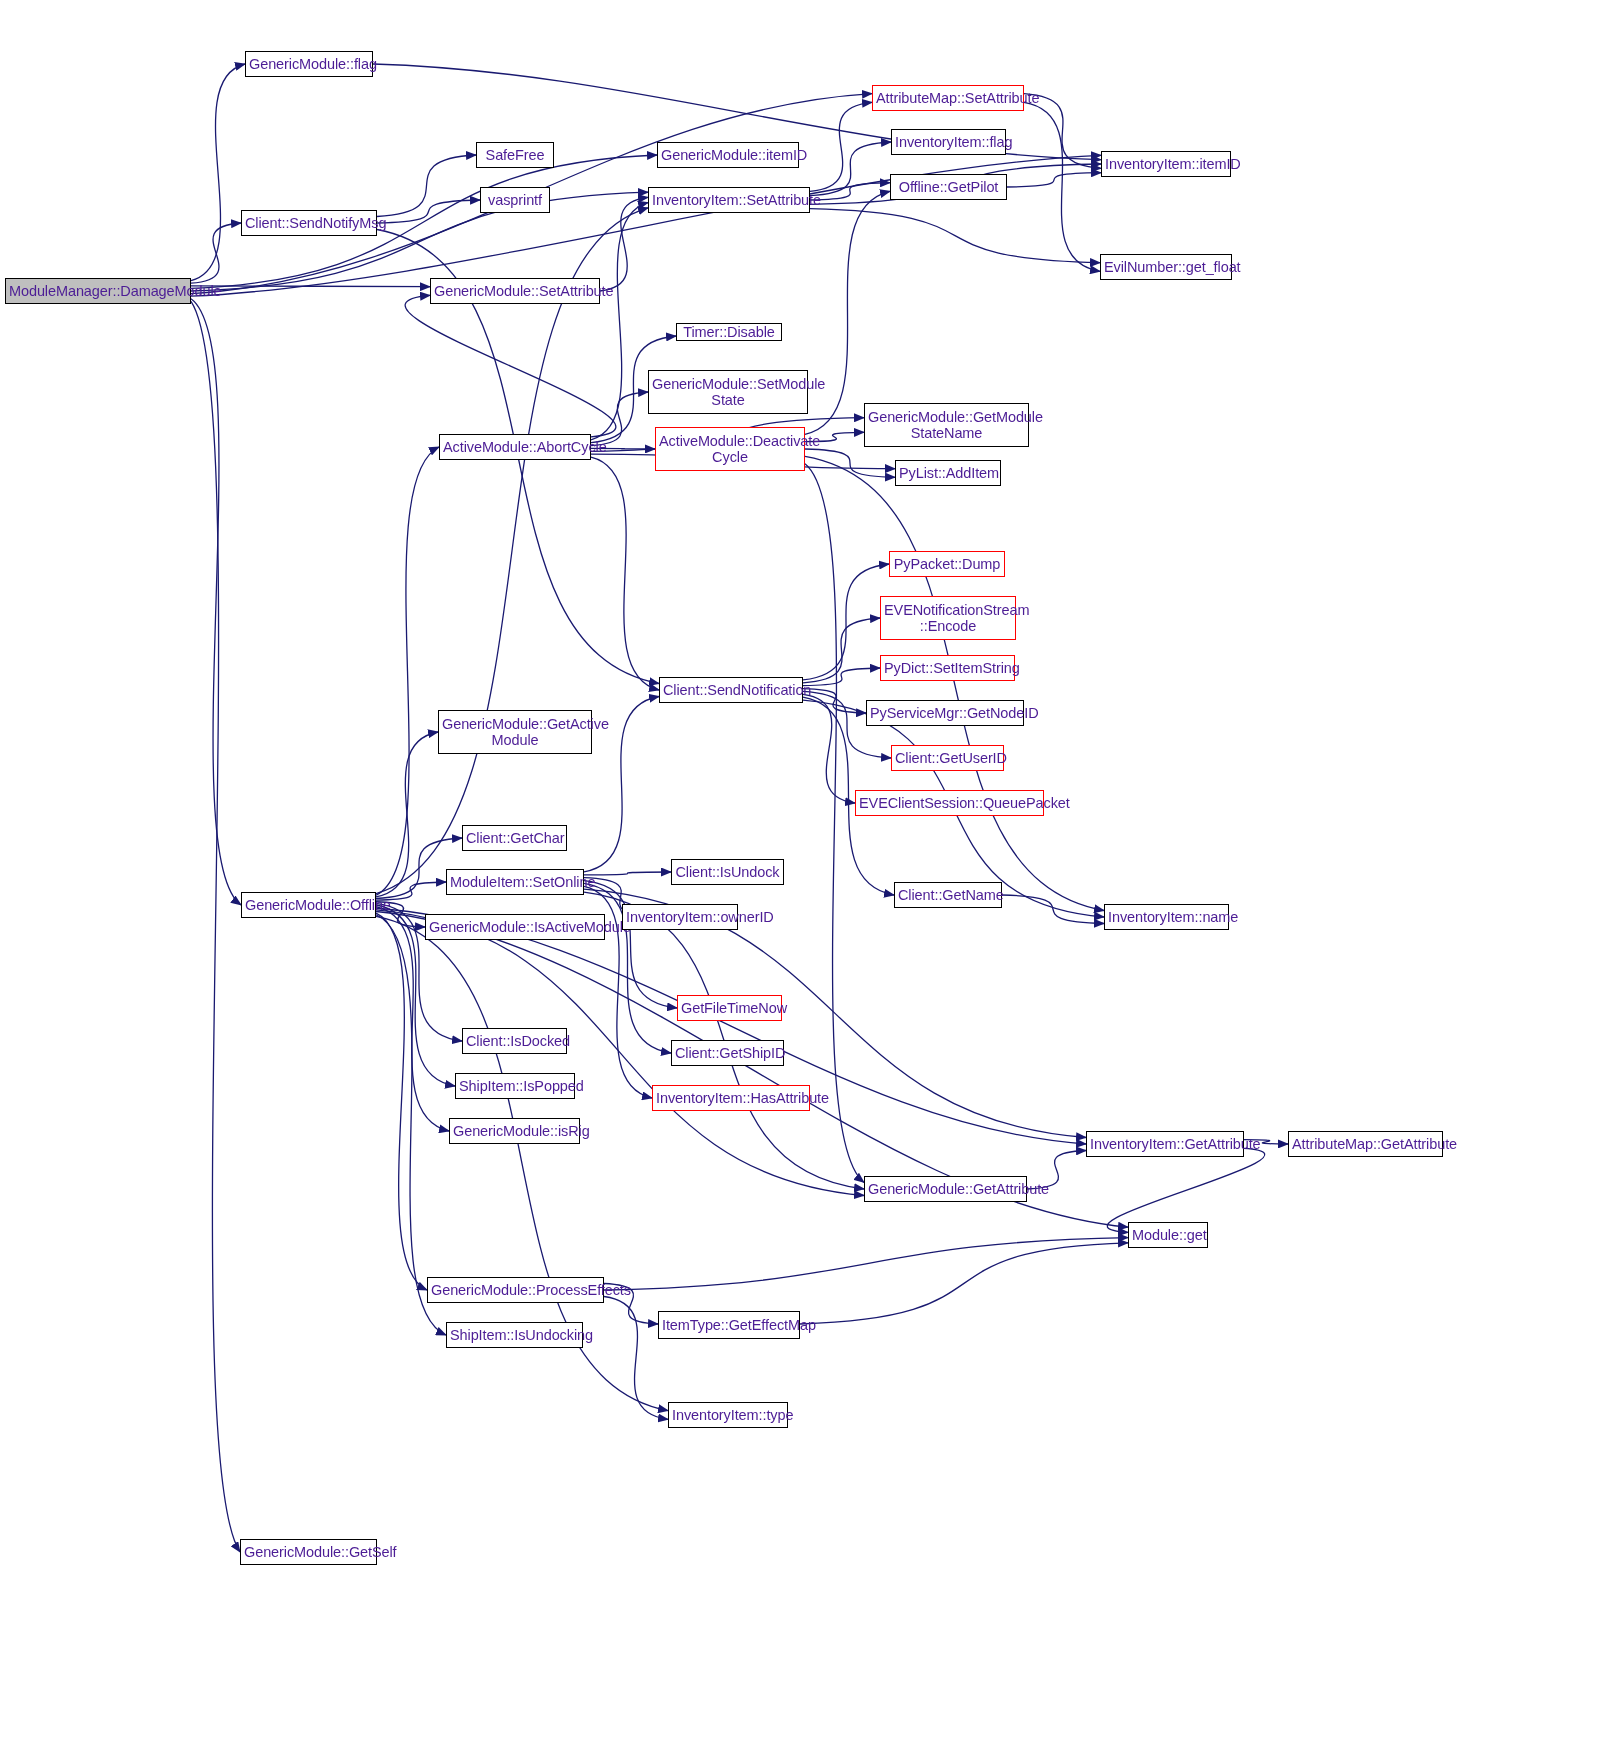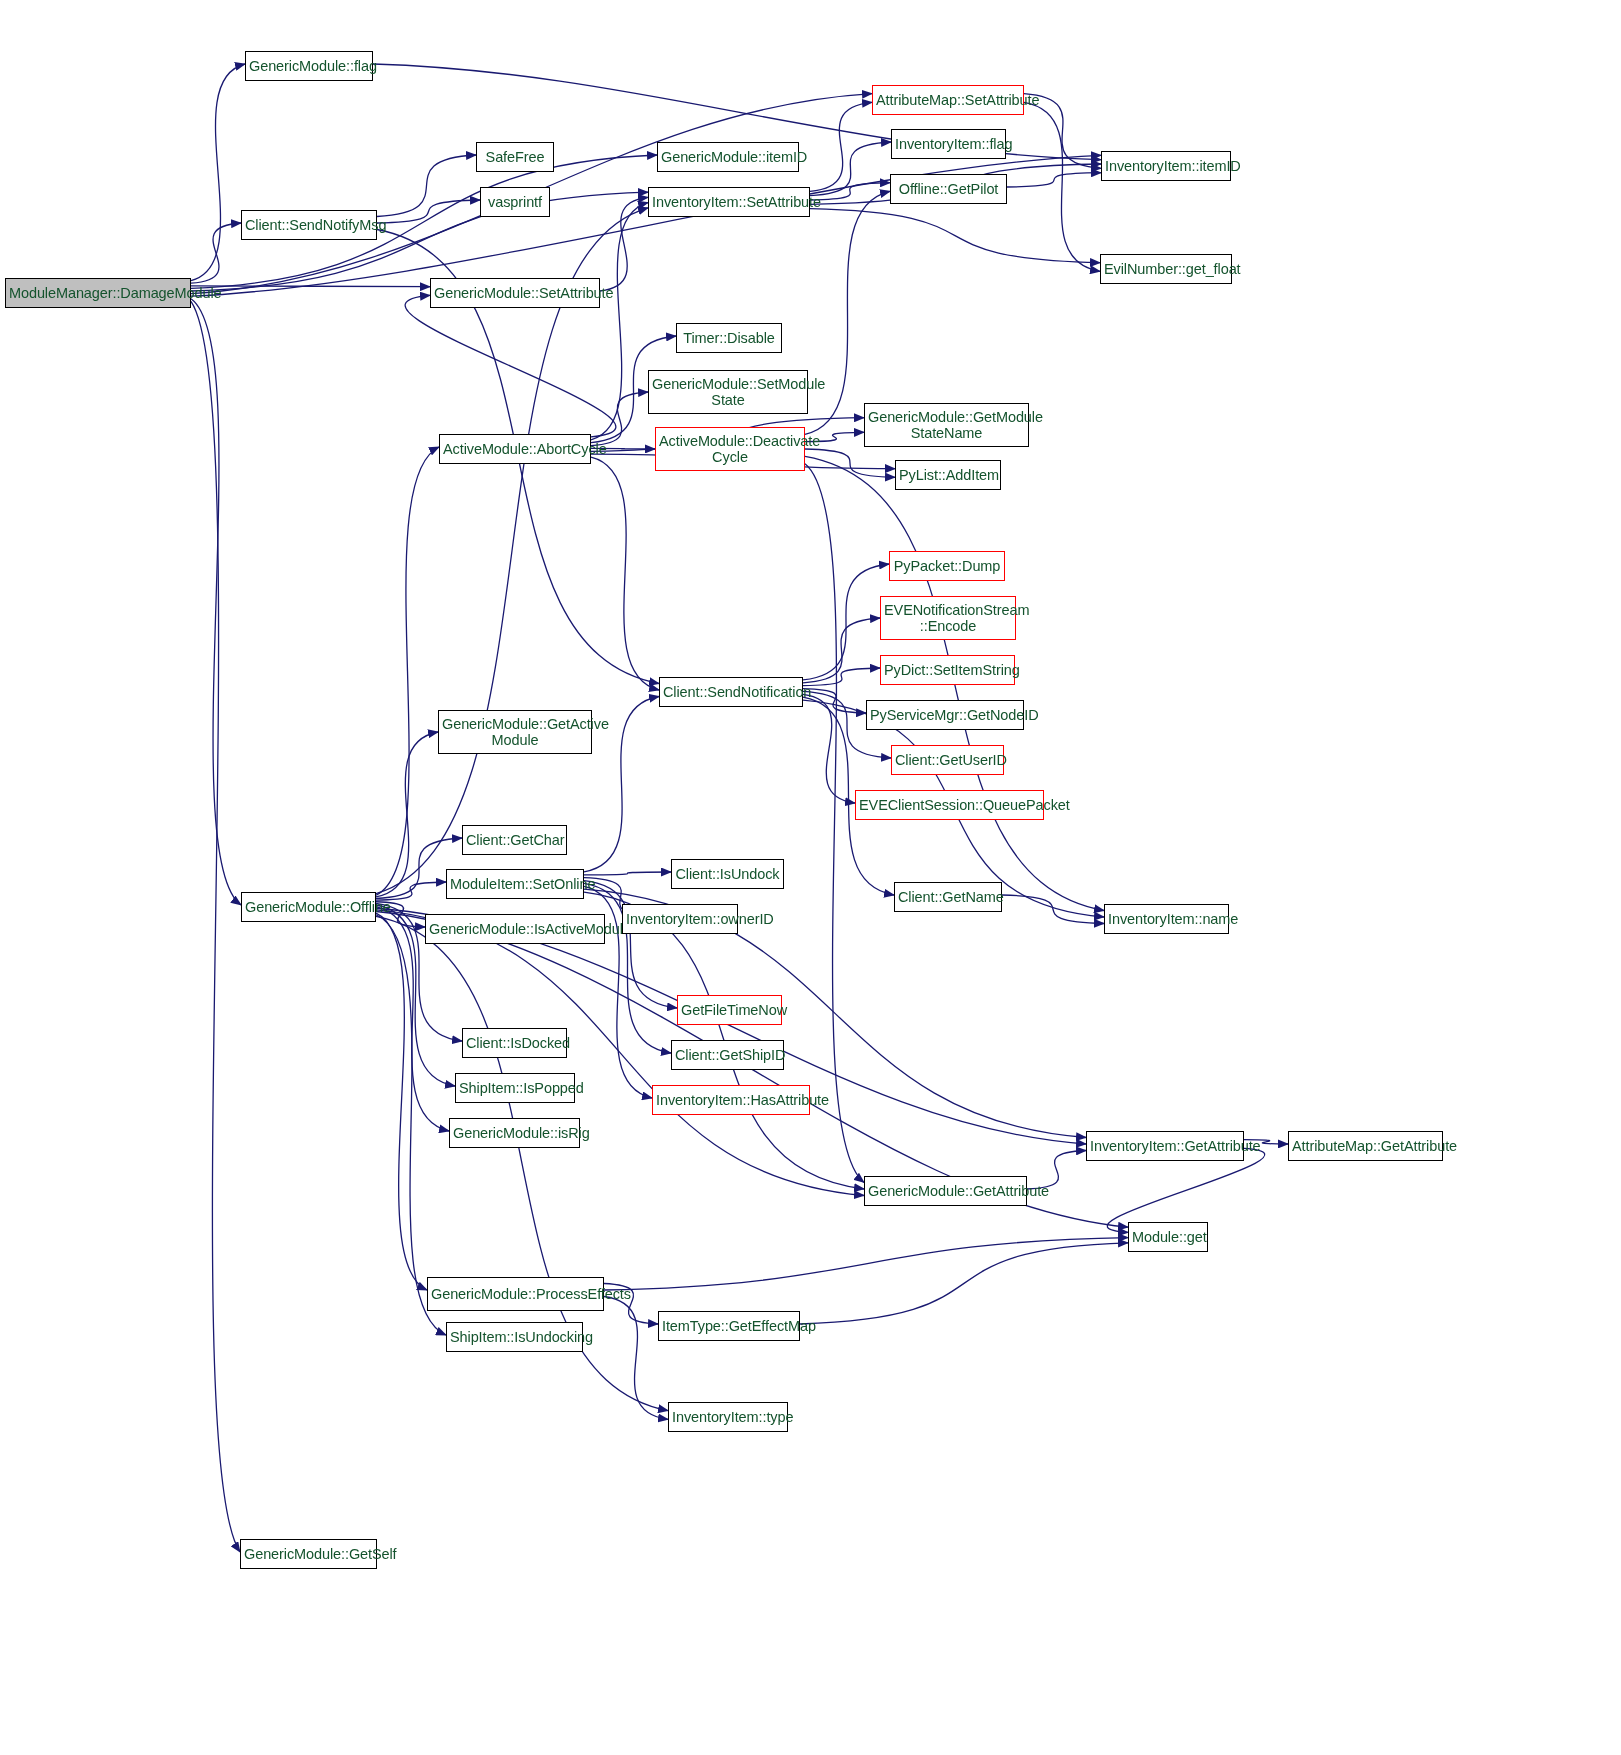--- a/index.html
+++ b/index.html
@@ -27,25 +27,25 @@
   }
   .gnode {
     position: absolute;
     box-sizing: border-box;
     display: flex;
     align-items: center;
     justify-content: center;
     text-align: center;
     background: #ffffff;
     border: 1px solid #000000;
-    color: #14532d;
+    color: #4c1d95;
     font-size: 14.5px;
     line-height: 1.12;
     white-space: pre-line;
-    padding: 14px 3px;
+    padding: 8px 3px;
     letter-spacing: -0.1px;
   }
   .gnode.red {
     border-color: #ff0000;
   }
   .gnode.root {
     background: #bfbfbf;
     border-color: #000000;
   }
   .gnode .lbl {
@@ -184,19 +184,19 @@
       <div class="gnode red" style="left: 652px; top: 1085px; width: 158px; height: 26px;"><span class="lbl">InventoryItem::HasAttribute</span></div>
       <div class="gnode" style="left: 462px; top: 1028px; width: 105px; height: 26px;"><span class="lbl">Client::IsDocked</span></div>
       <div class="gnode" style="left: 455px; top: 1073px; width: 120px; height: 26px;"><span class="lbl">ShipItem::IsPopped</span></div>
       <div class="gnode" style="left: 449px; top: 1118px; width: 131px; height: 26px;"><span class="lbl">GenericModule::isRig</span></div>
       <div class="gnode" style="left: 894px; top: 882px; width: 108px; height: 26px;"><span class="lbl">Client::GetName</span></div>
       <div class="gnode" style="left: 1104px; top: 904px; width: 125px; height: 26px;"><span class="lbl">InventoryItem::name</span></div>
       <div class="gnode" style="left: 1086px; top: 1131px; width: 158px; height: 26px;"><span class="lbl">InventoryItem::GetAttribute</span></div>
       <div class="gnode" style="left: 1288px; top: 1131px; width: 155px; height: 26px;"><span class="lbl">AttributeMap::GetAttribute</span></div>
       <div class="gnode" style="left: 864px; top: 1176px; width: 163px; height: 26px;"><span class="lbl">GenericModule::GetAttribute</span></div>
       <div class="gnode" style="left: 1128px; top: 1222px; width: 80px; height: 26px;"><span class="lbl">Module::get</span></div>
-      <div class="gnode" style="left: 427px; top: 1277px; width: 177px; height: 34px;"><span class="lbl">GenericModule::ProcessEffects</span></div>
+      <div class="gnode" style="left: 427px; top: 1277px; width: 177px; height: 26px;"><span class="lbl">GenericModule::ProcessEffects</span></div>
       <div class="gnode" style="left: 658px; top: 1311px; width: 142px; height: 28px; justify-content: center;"><span class="lbl">ItemType::GetEffectMap</span></div>
       <div class="gnode" style="left: 446px; top: 1322px; width: 137px; height: 26px;"><span class="lbl">ShipItem::IsUndocking</span></div>
       <div class="gnode" style="left: 668px; top: 1402px; width: 120px; height: 26px;"><span class="lbl">InventoryItem::type</span></div>
       <div class="gnode" style="left: 240px; top: 1539px; width: 137px; height: 26px;"><span class="lbl">GenericModule::GetSelf</span></div>
     </div>
 </div>
 
 </body></html>

